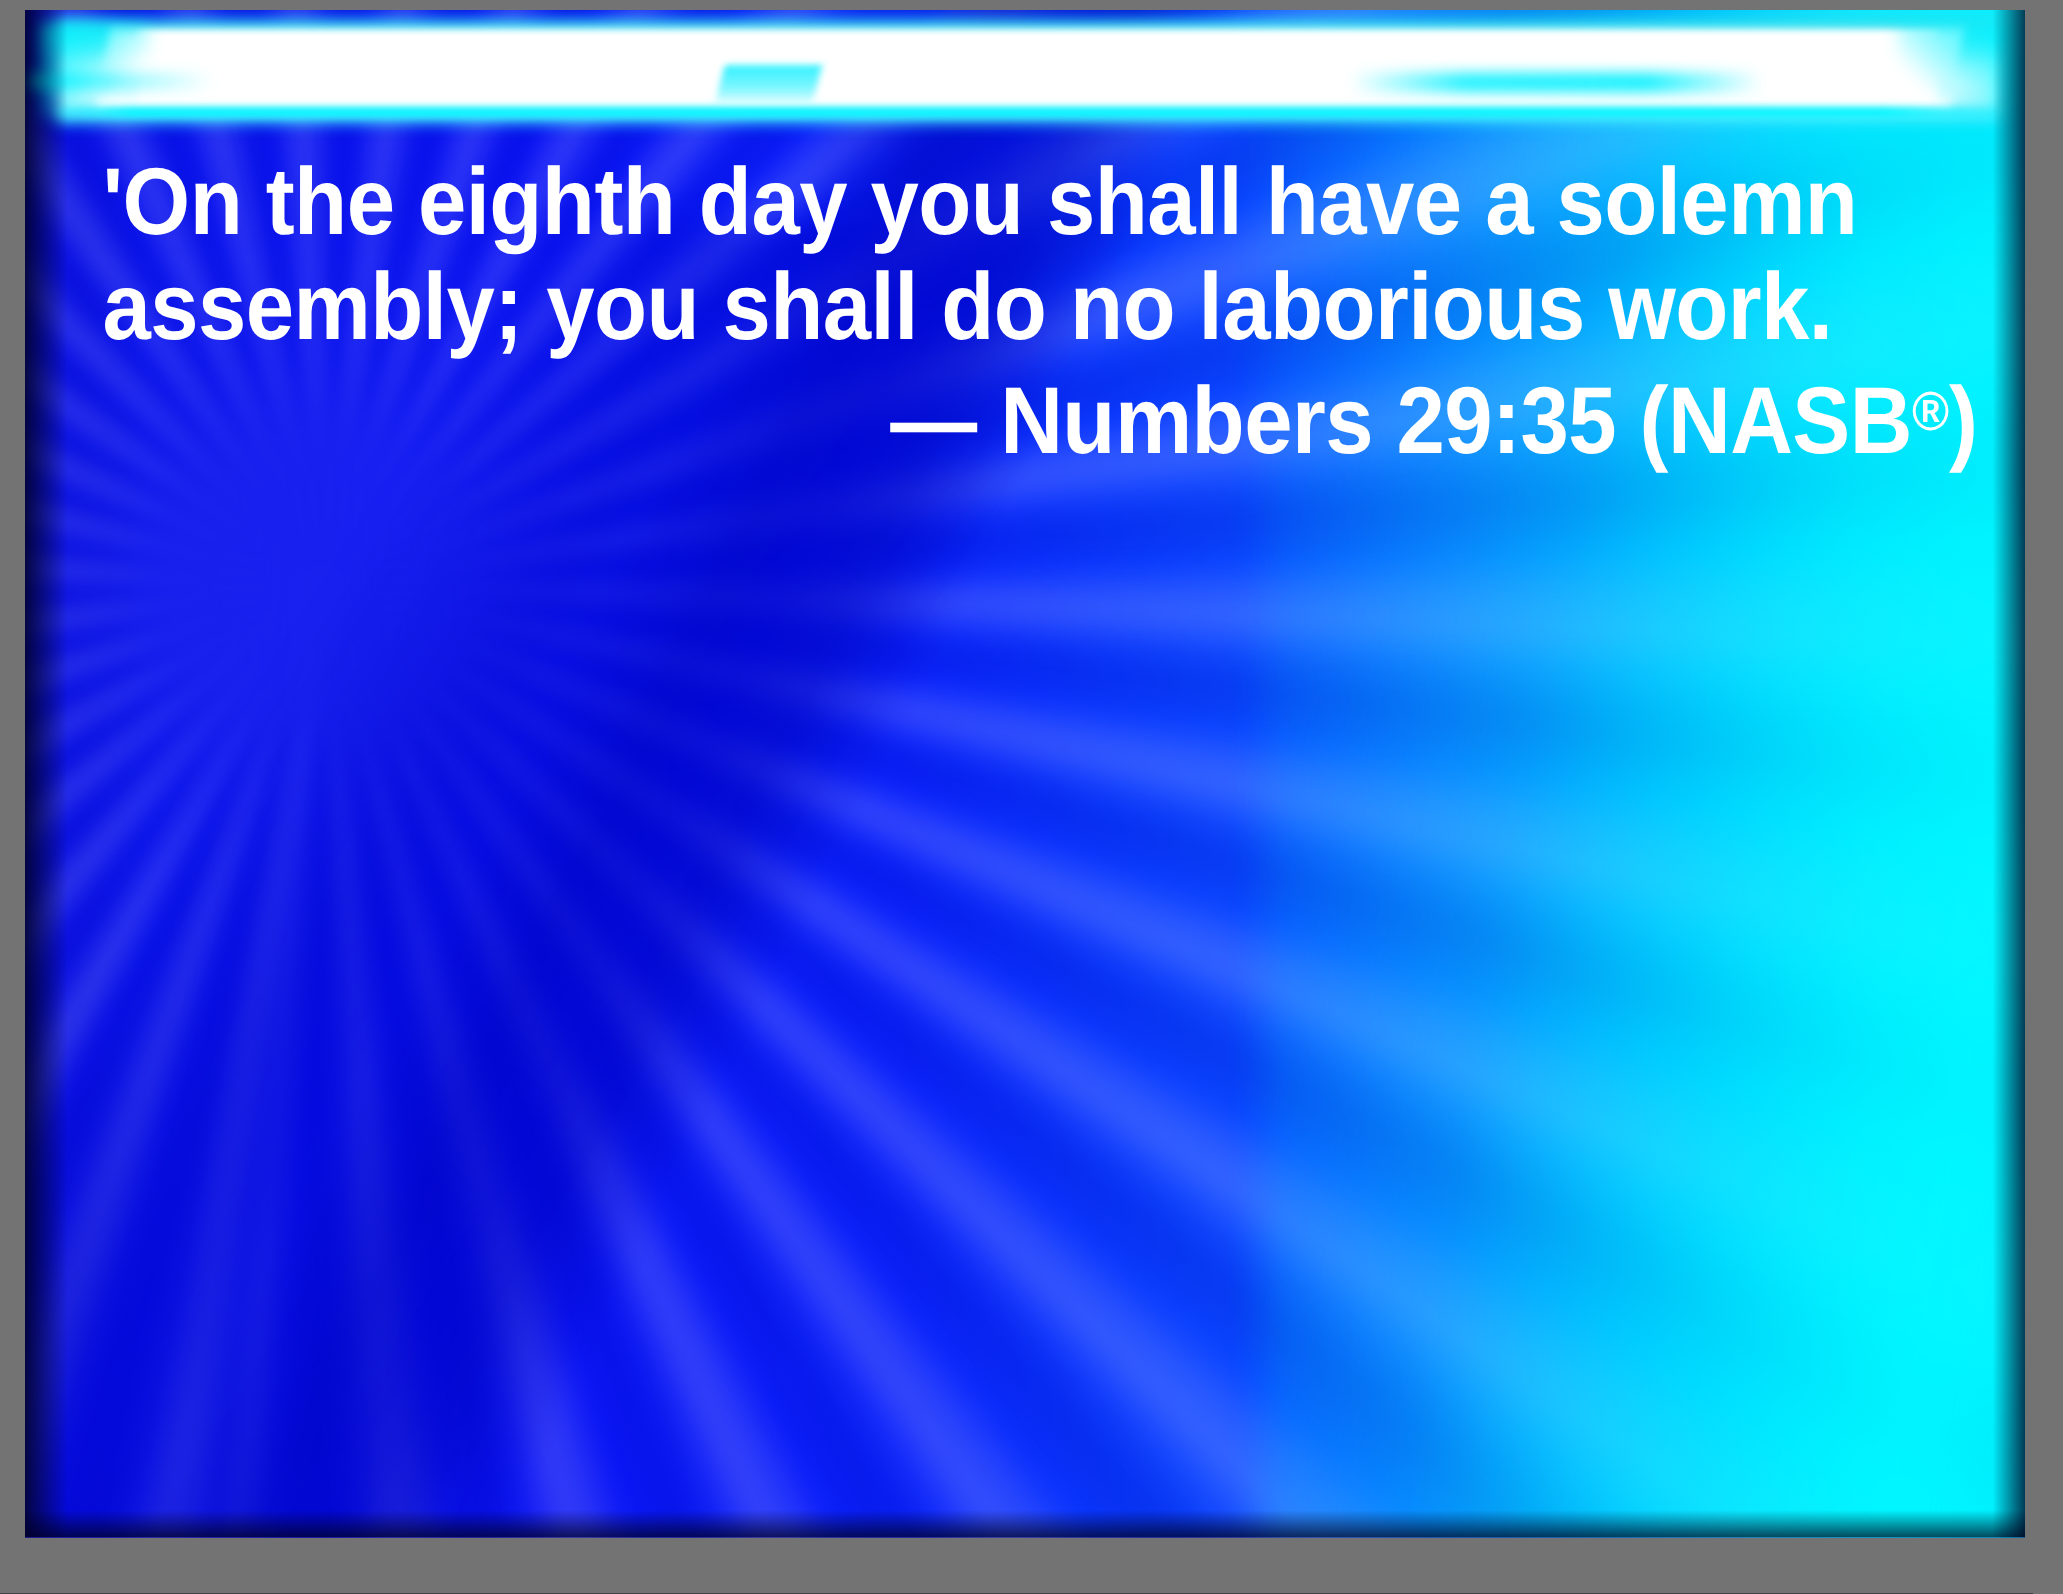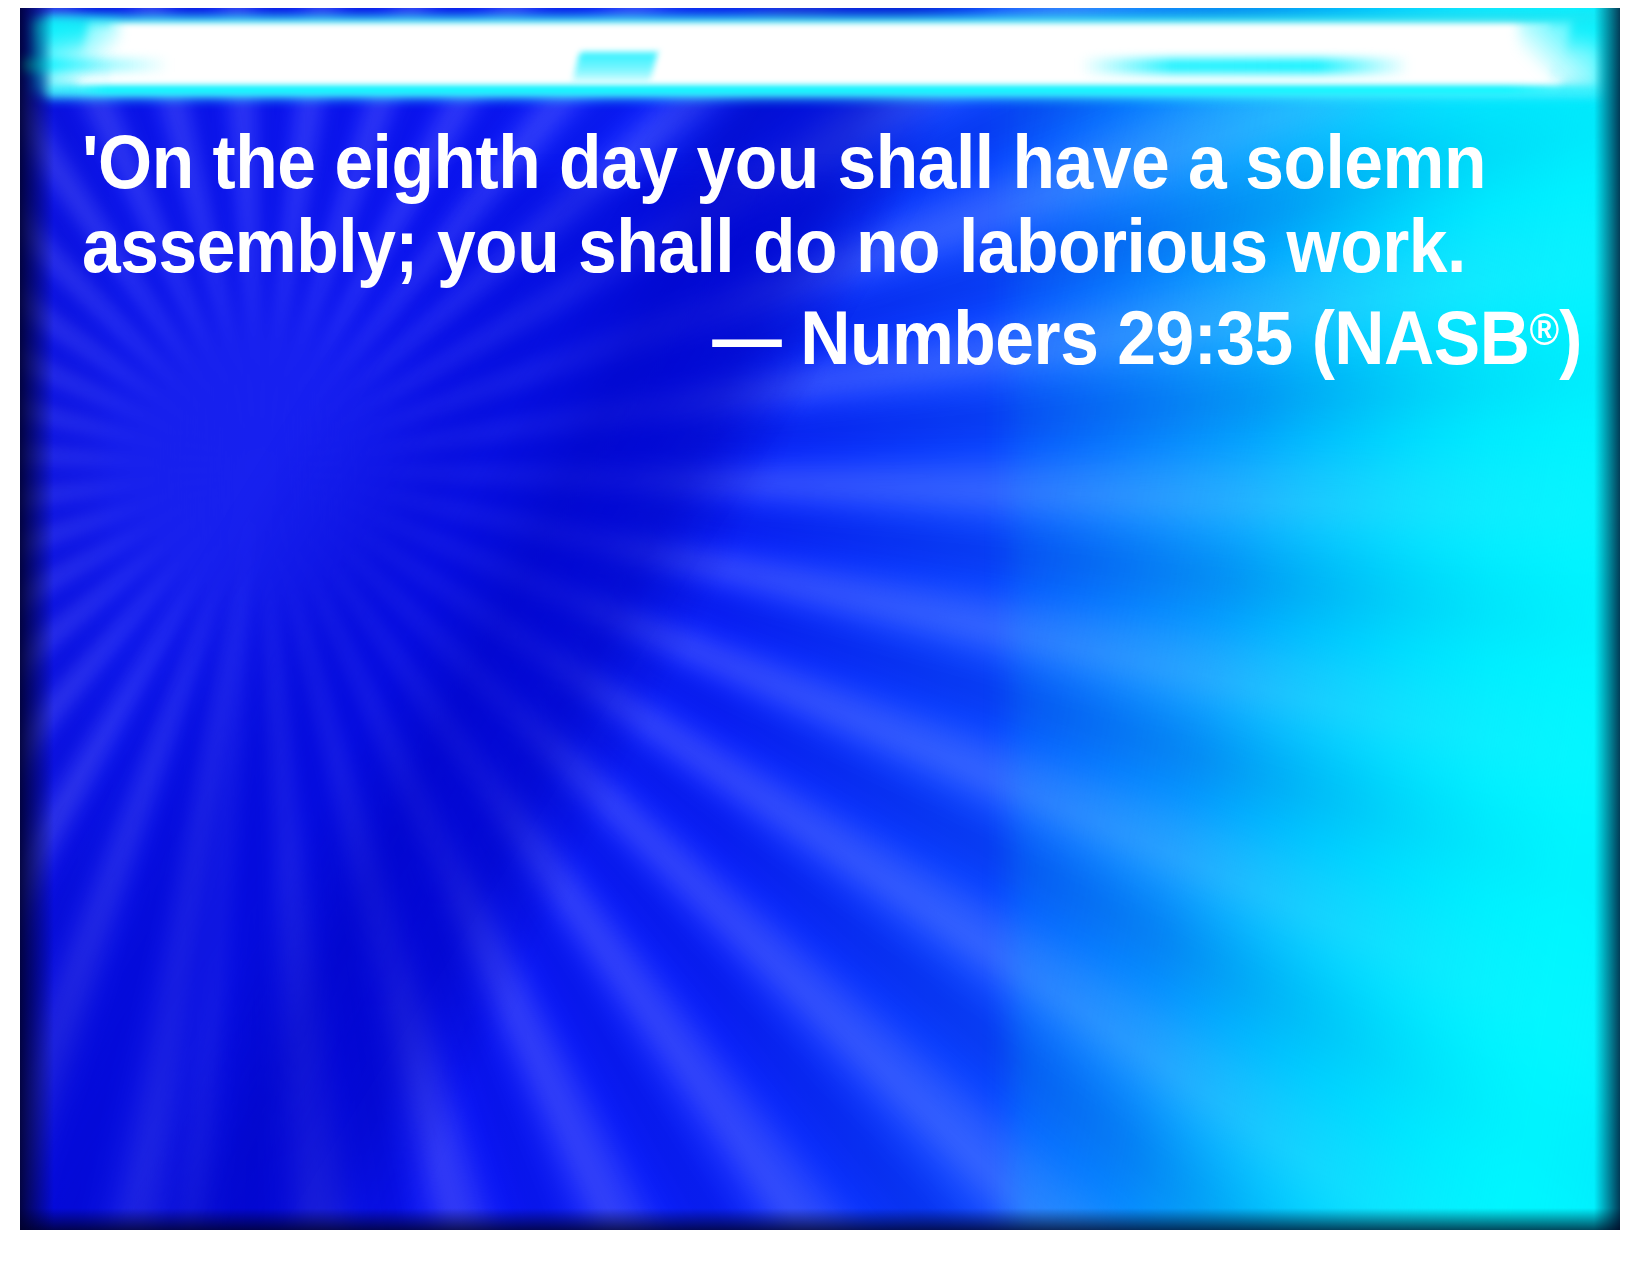--- a/index.html
+++ b/index.html
@@ -10,21 +10,21 @@
   body {
     width: 1650px;
     height: 1275px;
     overflow: hidden;
   }
 
   #slide {
     position: relative;
     width: 1650px;
     height: 1275px;
-    background: #ffffff;
+    background: #737373;
     overflow: hidden;
     font-family: "Liberation Sans", "DejaVu Sans", sans-serif;
   }
 
   
   #canvas {
     position: absolute;
     left: 20px;
     top: 8px;
     width: 1600px;

